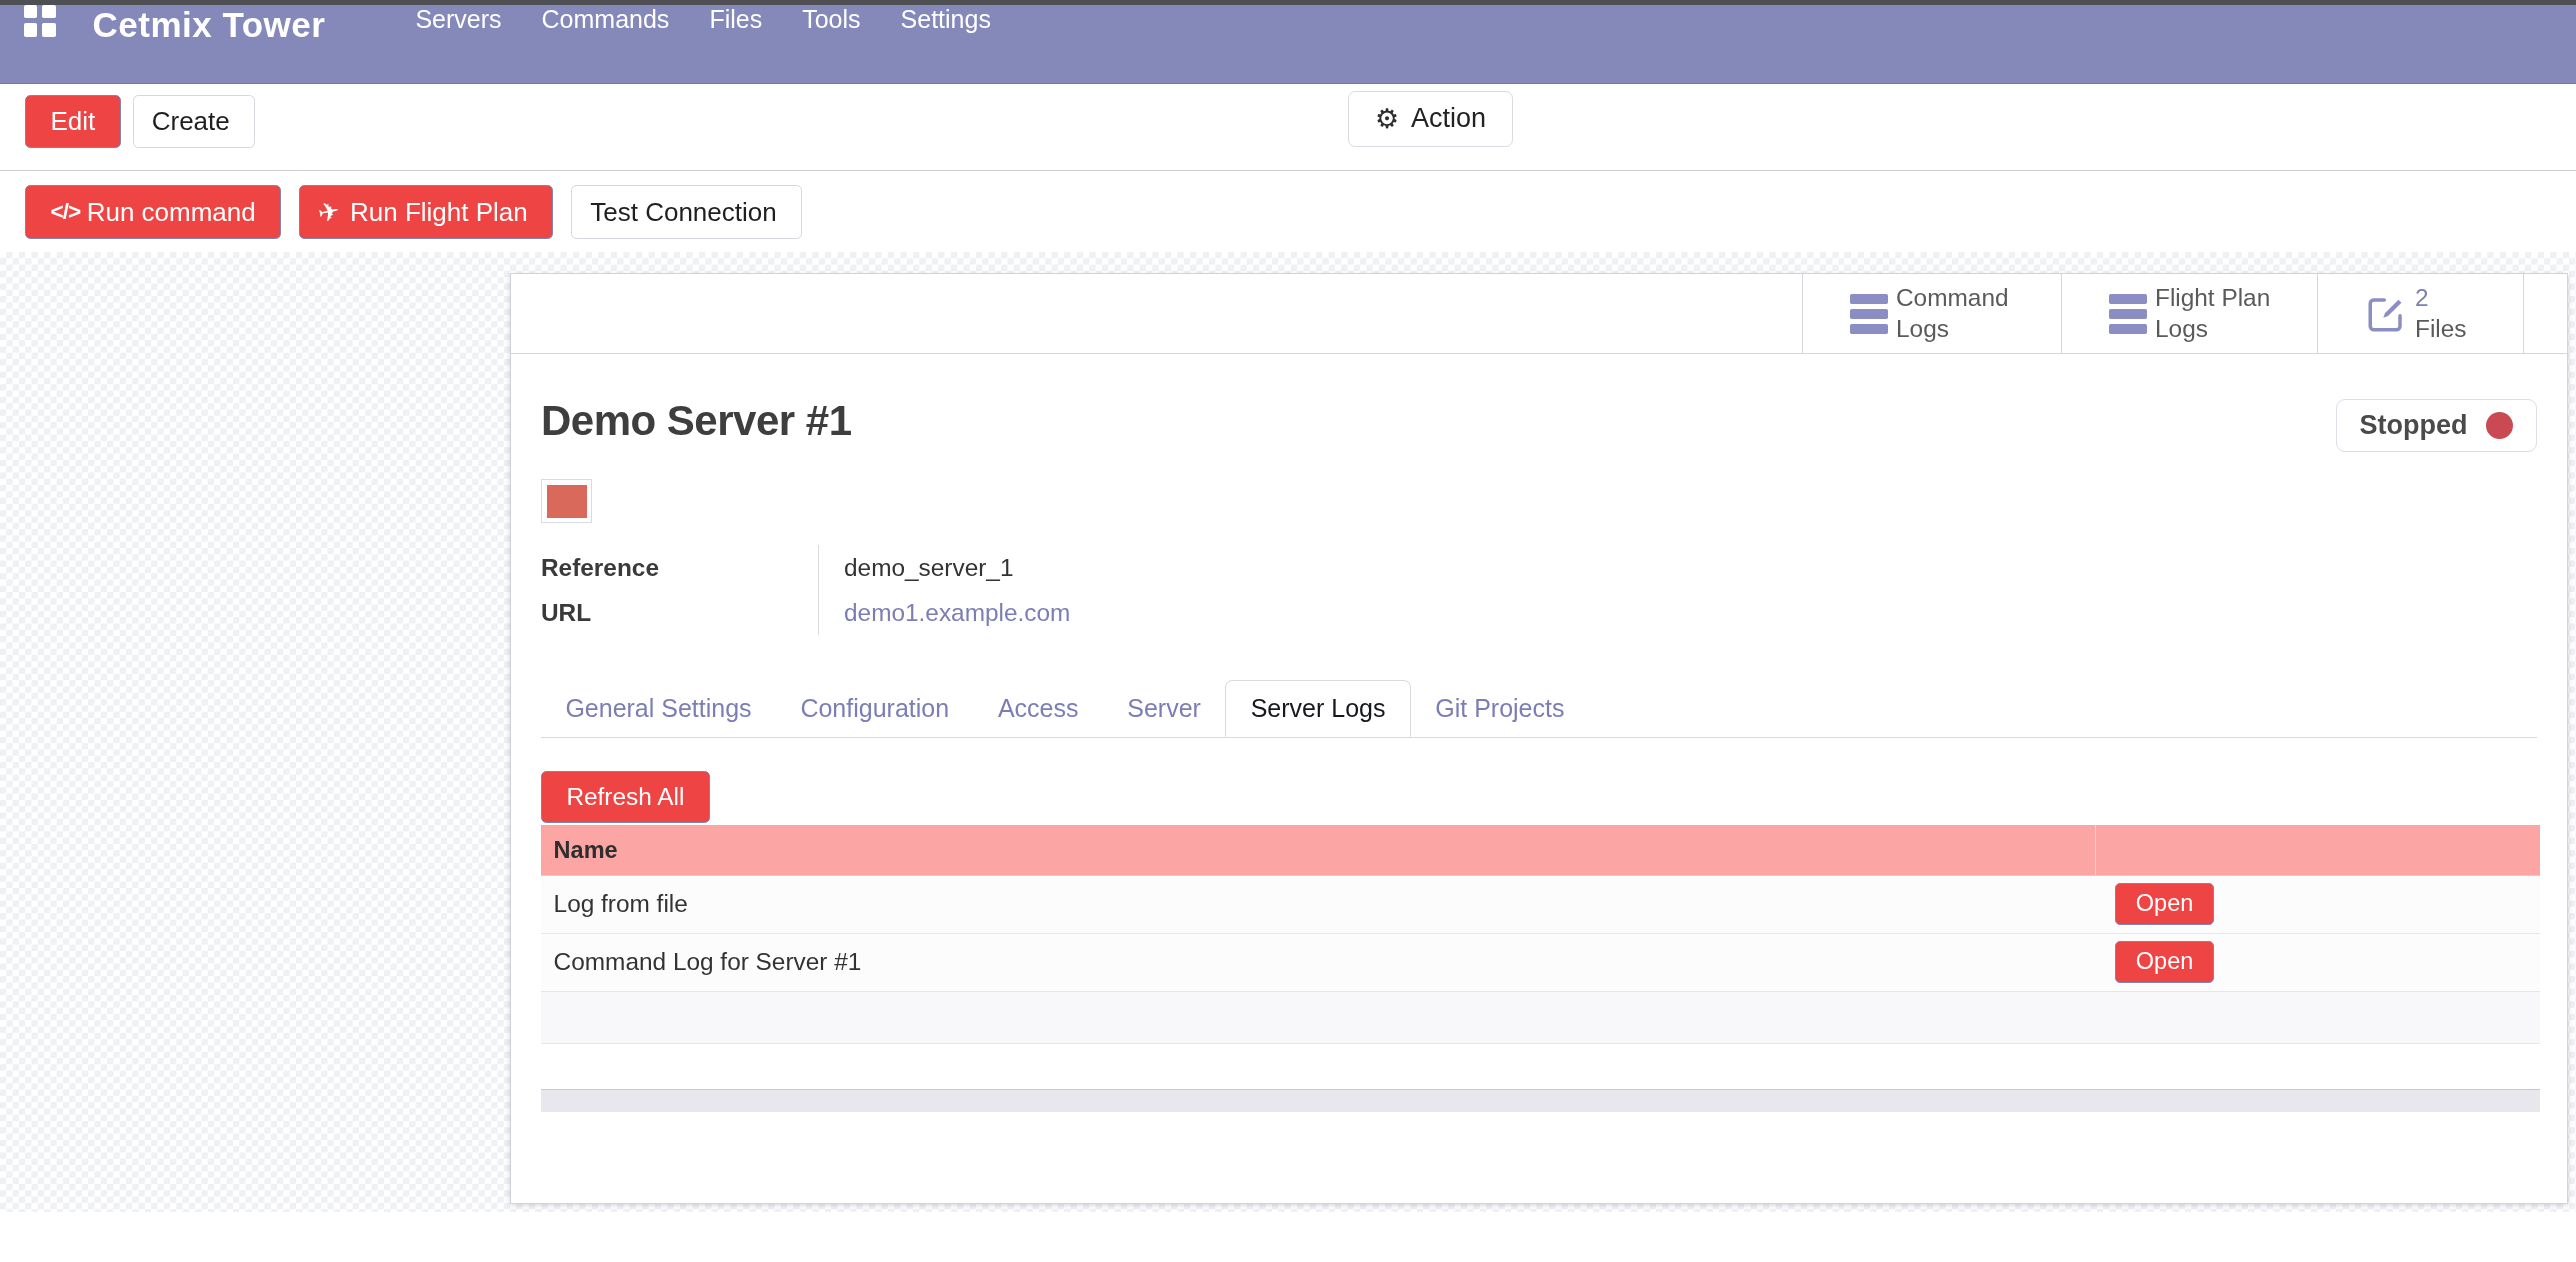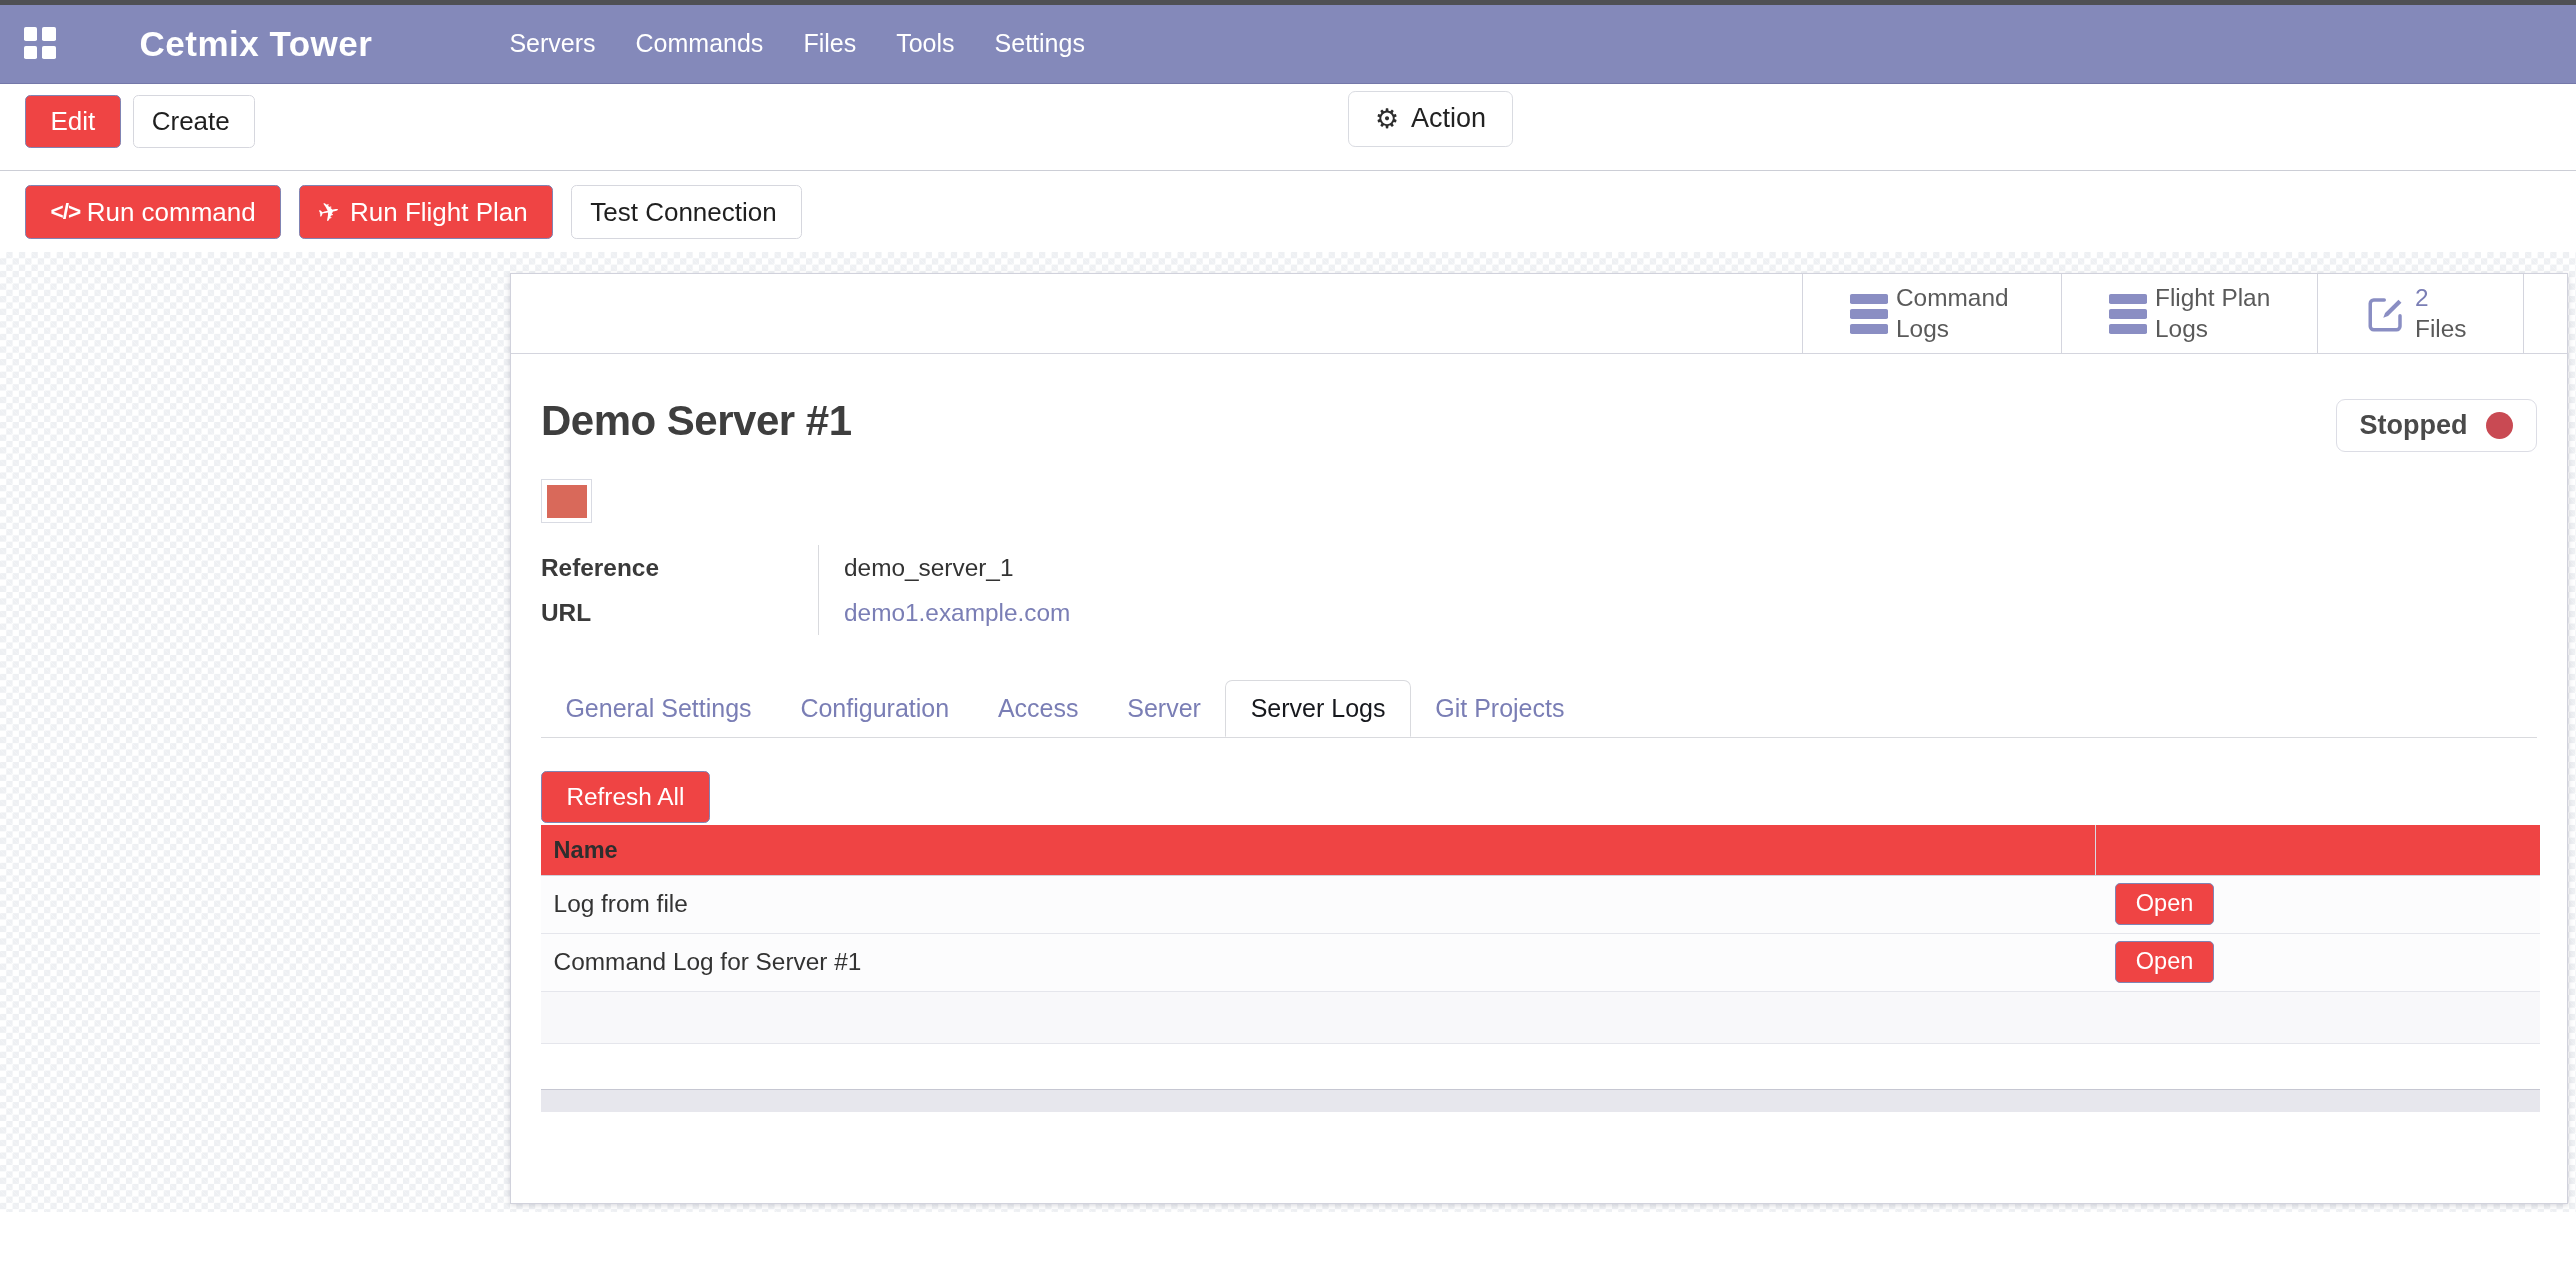--- a/index.html
+++ b/index.html
@@ -2,21 +2,21 @@
 <html style="font-size:14.5px"><head>
 <meta charset="utf-8">
 <style>
   * { margin:0; padding:0; box-sizing:border-box; }
   html,body { width:2576px; height:1263px; overflow:hidden;
               font-family:"Liberation Sans","DejaVu Sans",sans-serif; background:#fff; }
 
   
   .top-strip { height:4.5px; background:#4f5054; }
   .navbar { height:79px; background:#8489ba; border-bottom:1.8px solid #7478a9;
-            display:flex; align-items:center; padding:0 23.5px;gap:47px; }
+            display:flex; padding:0 23.5px; }
   .apps-icon { width:33px; height:33px; display:grid;
                grid-template-columns:13.5px 13.5px; grid-template-rows:13.5px 13.5px; gap:5.4px; cursor:pointer; }
   .apps-icon span { background:#fff; border-radius:1.8px; }
   .brand { color:#fff; font-size:35px; font-weight:bold; margin-left:36px; letter-spacing:0.5px; }
   .nav-menu { display:flex; margin-left:70px; }
   .nav-menu a { color:#fff; font-size:25px; padding:0 20px; text-decoration:none; cursor:pointer; }
 
   
   .control-panel { background:#fff; }
   .breadcrumb { padding:22px 0 9px 25px; font-size:31px; }
@@ -87,21 +87,21 @@
   .tab { height:57px; display:flex; align-items:center; padding:0 24.4px;
          font-size:25px; color:#7a7eb5; cursor:pointer; }
   .tab.active { background:#fff; border:0.9px solid #d9dade; border-bottom:0.9px solid #fff;
                 border-radius:7.2px 7.2px 0 0; color:#16181d; margin-bottom:-0.9px; }
 
   
   .tab-pane { padding-top:33px; }
   .refresh-btn { font-size:24.4px; padding:11.7px 24.4px; }
   .logs-table { margin-top:1.8px; width:1999px; border-collapse:collapse;
                 font-size:24.4px; color:#333; table-layout:fixed; }
-  .logs-table th { background:#ef4444; height:50px; text-align:left; padding-left:12.6px;
+  .logs-table th { background:#fca5a5; height:50px; text-align:left; padding-left:12.6px;
                    font-size:23.5px; color:#2e2e2e; font-weight:bold;
                    border-bottom:0.9px solid #cfd1da; }
   .logs-table th.actions-col { width:445px; border-left:0.9px solid #d8dae2; }
   .logs-table td { height:58px; padding-left:12.6px; border-bottom:0.9px solid #e5e6ec;
                    background:#fcfcfd; }
   .logs-table tr.empty-row td { height:52px; background:#f8f8fa; }
   .open-btn { font-size:23.5px; padding:7.2px 20px; border-radius:5px; margin-left:7.2px; }
   .hscroll-bar { margin-top:45px; width:1999px; height:23.5px; background:#e7e7ed;
                  border-top:1.8px solid #c6c7d2; cursor:pointer; }
 </style>

